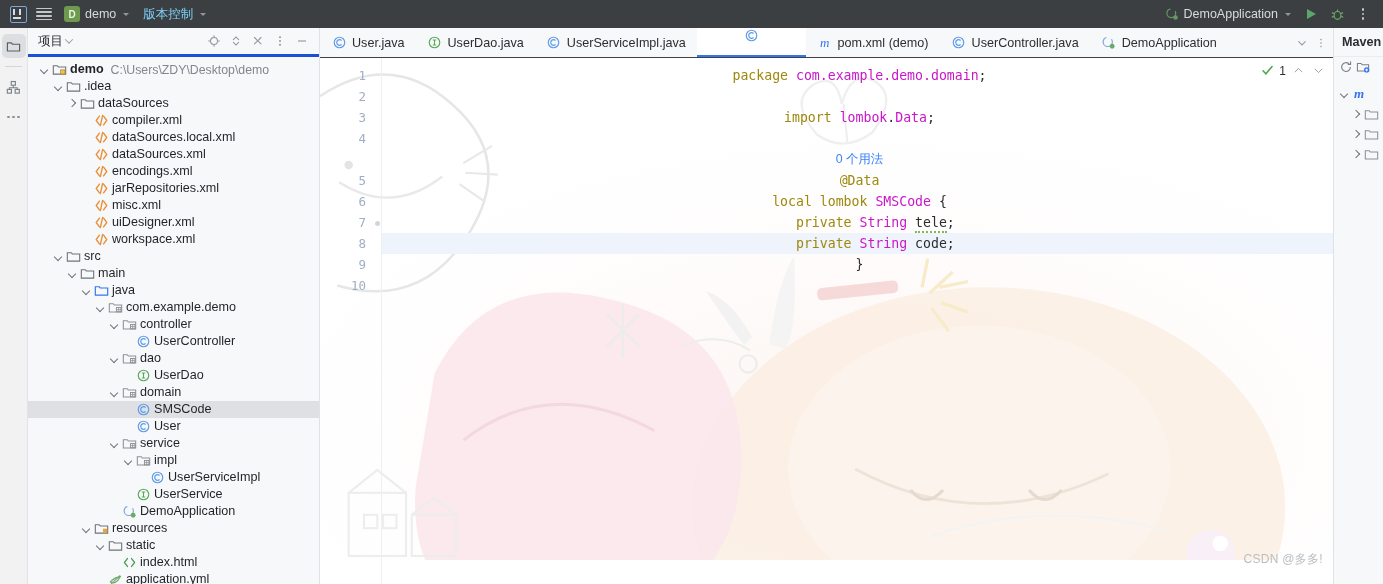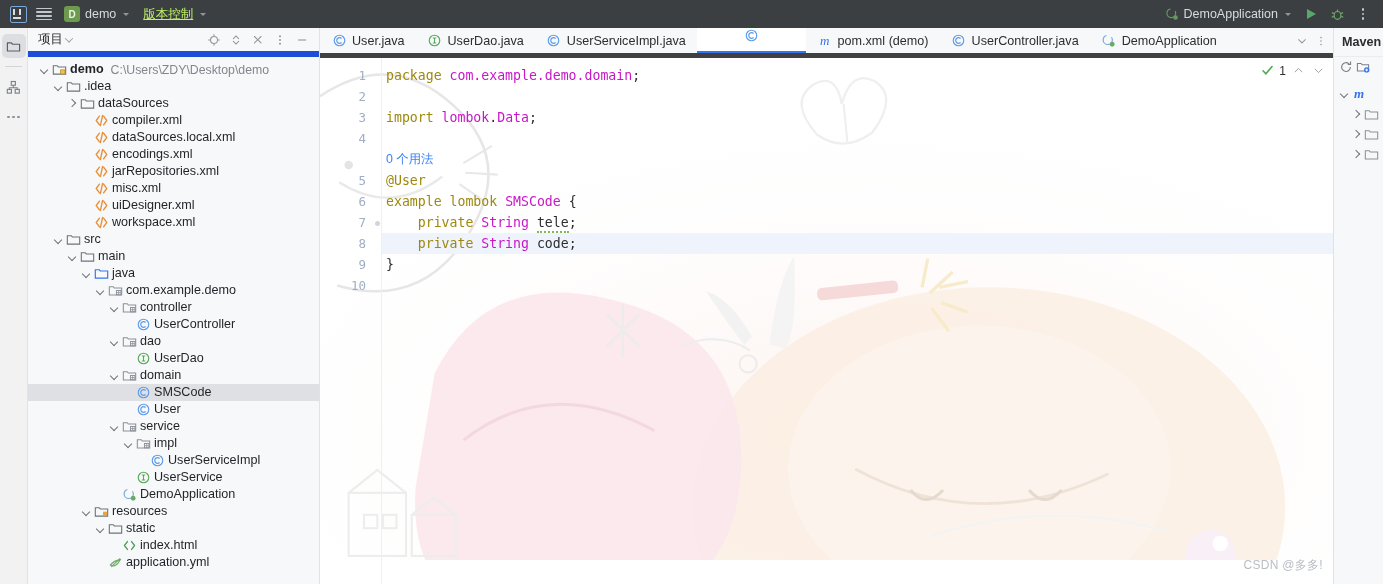--- a/index.html
+++ b/index.html
@@ -91,21 +91,21 @@
 
   
   .project-panel {
     width: 292px; min-width: 292px; background: #F7F8FA;
     display: flex; flex-direction: column; border-right: 1px solid #E0E2E6;
     position: relative; z-index: 5;
   }
   .panel-head {
     height: 29px; min-height: 29px; display: flex; align-items: center;
     padding: 0 7px 0 10px; font-size: 12.5px; color: #2B2D30;
-    border-bottom: 6px solid #1d4ed8;
+    border-bottom: 3px solid #1d4ed8;
   }
   .panel-head .title { display: flex; align-items: center; cursor: default; }
   .panel-actions { margin-left: auto; display: flex; align-items: center; gap: 1px; }
   .pa-btn {
     width: 21px; height: 21px; display: flex; align-items: center; justify-content: center;
     border-radius: 4px; cursor: default; opacity: .72;
   }
 
   .tree {
     flex: 1; overflow: hidden; padding-top: 4px;
@@ -125,21 +125,21 @@
   .tw.col::after { transform: rotate(-45deg); left: 2.5px; top: 5px; }
   .ticon { width: 16px; min-width: 16px; height: 16px; display: flex; align-items: center; justify-content: center; margin-right: 3px; }
   .tlabel { line-height: 17px; }
   .tlabel.bold { font-weight: bold; }
   .tpath { color: #82878E; margin-left: 7px; font-size: 12.3px; }
 
   
   .editor-area { flex: 1; min-width: 0; display: flex; flex-direction: column; background: #FFFFFF; position: relative; }
   .tabbar {
     height: 30px; min-height: 30px; background: #F7F8FA;
-    display: flex; align-items: stretch; border-bottom: 5px solid #404040;
+    display: flex; align-items: stretch; border-bottom: 1px solid #404040;
     position: relative; overflow: hidden;
   }
   .etab {
     display: flex; align-items: center; gap: 5px; padding: 0 11px;
     font-size: 12.6px; color: #2B2D30; white-space: nowrap; cursor: default;
     position: relative; max-width: 215px;
   }
   .etab.active { background: #FFFFFF; flex-direction: column; }
   .etab.active::after {
     content: ""; position: absolute; left: 0; right: 0; bottom: 0; height: 2px; background: #3574F0;
@@ -169,21 +169,21 @@
     font-size: 12.5px; color: #A0AEC4; padding-right: 16px; position: relative;
   }
   .gline .foldpt {
     position: absolute; right: 2px; top: 8.5px; width: 5px; height: 5px;
     border-radius: 50%; background: #D2D6DB;
   }
   .gutter-sep { position: absolute; left: 61px; top: 0; bottom: 0; width: 1px; background: #EEF0F2; z-index: 2; }
 
   .code {
     flex: 1; padding-top: 7px; position: relative; z-index: 2; min-width: 0;
-    font-family: "DejaVu Sans Mono", monospace; font-size: 13.2px;
+    font-family: "DejaVu Sans Mono", monospace; font-size: 13.2px; text-align: center;
   }
   .cline { height: 21px; line-height: 21px; white-space: pre; padding-left: 4px; }
   .cline.cur { background: #EEF3FC; }
   .hint { color: #3b82f6; font-family: "Liberation Sans", sans-serif; font-size: 12.4px; }
 
   .k { color: #9E880D; }          
   .ann { color: #9E880D; }        
   .pkg { color: #C816C8; }        
   .typ { color: #C816C8; }        
   .plain { color: #2B2D30; }
@@ -207,21 +207,21 @@
   .mv-head {
     height: 29px; min-height: 29px; display: flex; align-items: center;
     padding-left: 8px; font-size: 12.6px; font-weight: bold; color: #2B2D30;
     border-bottom: 1px solid #EBECEF; white-space: nowrap;
   }
   .mv-toolbar { height: 24px; display: flex; align-items: center; gap: 3px; padding-left: 5px; }
   .mv-tree { padding-top: 3px; font-size: 12.6px; }
   .mvrow { height: 20px; display: flex; align-items: center; white-space: nowrap; }
 
   .watermark {
-    position: absolute; right: 10px; bottom: 10px; z-index: 9;
+    position: absolute; right: 10px; bottom: 16px; z-index: 9;
     font-size: 12px; color: #B9BDC2; font-family: "Liberation Sans", sans-serif;
     letter-spacing: .3px; pointer-events: none;
   }
 </style>
 </head>
 <body>
 
 <div id="app">
 
   <div class="titlebar">
@@ -238,21 +238,21 @@
             <i></i>
             <i></i>
           </div>
       </div>
       <div class="tb-btn">
         <span class="proj-badge">D</span>
         <span style="color:#D6DADE;">demo</span>
         <span class="caret-d"></span>
       </div>
       <div class="tb-btn">
-        <span style="color:#bef264;text-decoration:underline;">版本控制</span>
+        <span style="color:#7dd3fc;">版本控制</span>
         <span class="caret-d"></span>
       </div>
     </div>
 
     <div class="tb-right">
       <div class="tb-btn">
         <svg class="run-cfg-ico" viewBox="0 0 16 16">
           <circle cx="7.2" cy="7.2" r="5" fill="none" stroke="#6DA96B" stroke-width="1.3" stroke-dasharray="22 6"></circle>
           <circle cx="12" cy="12" r="2.6" fill="#6DA96B"></circle>
         </svg>
@@ -398,20 +398,31 @@
           </div>
           <div class="trow">
             <span style="display: inline-block; width: 52px; min-width: 52px;"></span>
             <span class="tw "></span>
             <span class="ticon">
               <svg width="15" height="15" viewBox="0 0 16 16">
                 <path d="M5.8 3.4 2.4 8l3.4 4.6M10.2 3.4 13.6 8l-3.4 4.6" fill="none" stroke="#E8913A" stroke-width="1.5" stroke-linecap="round" stroke-linejoin="round"></path>
                 <path d="M9.2 2.6 6.8 13.4" stroke="#E8913A" stroke-width="1.5" stroke-linecap="round"></path>
               </svg>
             </span>
+            <span class="tlabel">dataSources.xml</span>
+          </div>
+          <div class="trow">
+            <span style="display: inline-block; width: 52px; min-width: 52px;"></span>
+            <span class="tw "></span>
+            <span class="ticon">
+              <svg width="15" height="15" viewBox="0 0 16 16">
+                <path d="M5.8 3.4 2.4 8l3.4 4.6M10.2 3.4 13.6 8l-3.4 4.6" fill="none" stroke="#E8913A" stroke-width="1.5" stroke-linecap="round" stroke-linejoin="round"></path>
+                <path d="M9.2 2.6 6.8 13.4" stroke="#E8913A" stroke-width="1.5" stroke-linecap="round"></path>
+              </svg>
+            </span>
             <span class="tlabel">encodings.xml</span>
           </div>
           <div class="trow">
             <span style="display: inline-block; width: 52px; min-width: 52px;"></span>
             <span class="tw "></span>
             <span class="ticon">
               <svg width="15" height="15" viewBox="0 0 16 16">
                 <path d="M5.8 3.4 2.4 8l3.4 4.6M10.2 3.4 13.6 8l-3.4 4.6" fill="none" stroke="#E8913A" stroke-width="1.5" stroke-linecap="round" stroke-linejoin="round"></path>
                 <path d="M9.2 2.6 6.8 13.4" stroke="#E8913A" stroke-width="1.5" stroke-linecap="round"></path>
               </svg>
@@ -817,22 +828,22 @@
             <div class="gline">9</div>
             <div class="gline">10</div>
           </div>
         <div class="gutter-sep"></div>
         <div class="code" id="code">
             <div class="cline"><span class="k">package</span><span class="plain"> </span><span class="pkg">com.example.demo.domain</span><span class="punc">;</span></div>
             <div class="cline">&nbsp;</div>
             <div class="cline"><span class="k">import</span><span class="plain"> </span><span class="pkg">lombok</span><span class="punc">.</span><span class="typ">Data</span><span class="punc">;</span></div>
             <div class="cline">&nbsp;</div>
             <div class="cline hint">0 个用法</div>
-            <div class="cline"><span class="ann">@User</span></div>
-            <div class="cline"><span class="k">example</span><span class="plain"> </span><span class="k">lombok</span><span class="plain"> </span><span class="typ">SMSCode</span><span class="punc"> {</span></div>
+            <div class="cline"><span class="ann">@Data</span></div>
+            <div class="cline"><span class="k">local</span><span class="plain"> </span><span class="k">lombok</span><span class="plain"> </span><span class="typ">SMSCode</span><span class="punc"> {</span></div>
             <div class="cline"><span class="plain">    </span><span class="k">private</span><span class="plain"> </span><span class="typ">String</span><span class="plain"> </span><span class="plain warnu">tele</span><span class="punc">;</span></div>
             <div class="cline cur"><span class="plain">    </span><span class="k">private</span><span class="plain"> </span><span class="typ">String</span><span class="plain"> </span><span class="plain">code</span><span class="punc">;</span></div>
             <div class="cline"><span class="punc">}</span></div>
             <div class="cline">&nbsp;</div>
           </div>
 
         <div class="insp">
           <svg width="13" height="13" viewBox="0 0 16 16">
             <path d="M2.5 8.4 L6 12 L13.6 3.2" fill="none" stroke="#4CA84C" stroke-width="1.9" stroke-linecap="round"></path>
           </svg>

